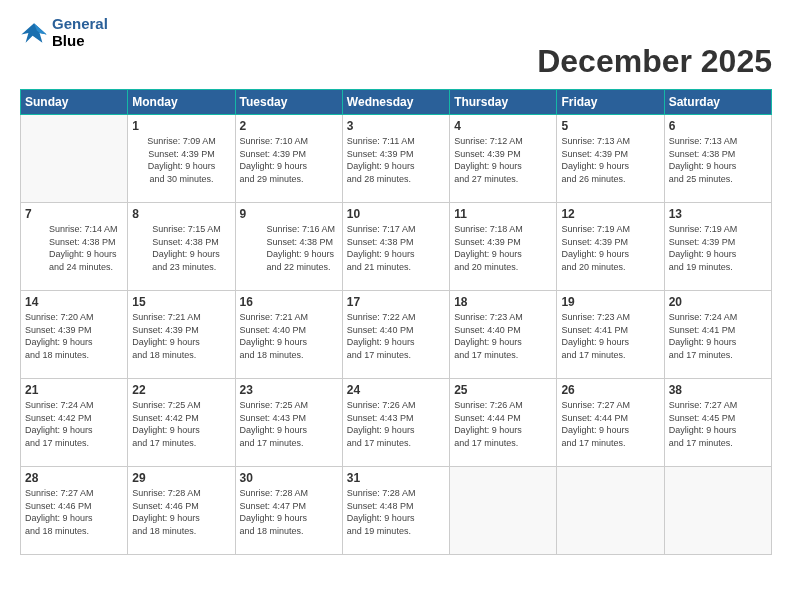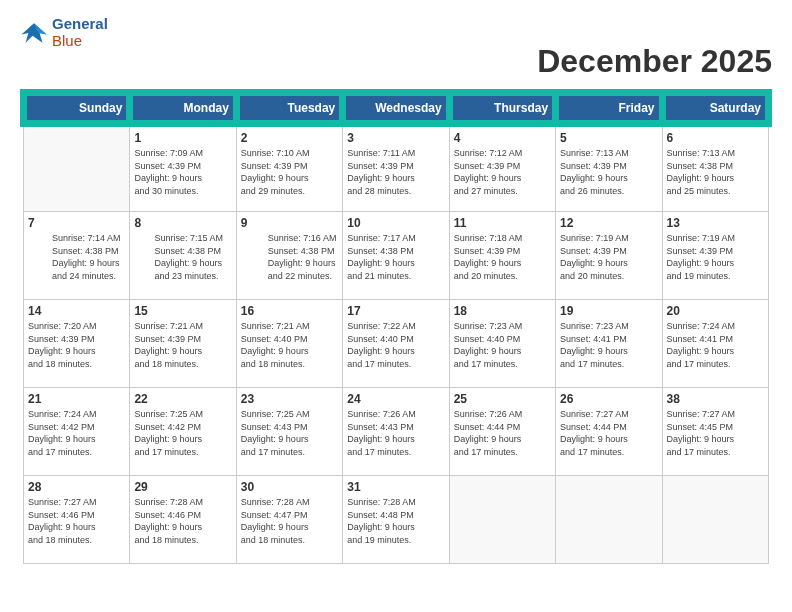--- a/index.html
+++ b/index.html
@@ -51,22 +51,22 @@
       border-collapse: collapse;
       width: 100%;
       table-layout: fixed;
     }
     .calendar thead tr th {
       background-color: #2a6099;
       color: #fff;
       font-size: 12px;
       font-weight: bold;
       padding: 5px 4px;
-      text-align: right;
-      border: 7px solid #14b8a6;
+      text-align: left;
+      border: 1px solid #14b8a6;
     }
     .calendar tbody tr td {
       border: 1px solid #ccc;
       vertical-align: top;
       padding: 4px 4px 4px 4px;
       font-size: 9.5px;
       color: #333;
       background: #fff;
       height: 88px;
     }
@@ -94,21 +94,21 @@
 
 <div class="page">
   <div class="header">
     <div class="logo">
       <svg class="logo-bird" viewBox="0 0 40 40">
         <polygon points="20,6 38,22 28,20 32,34 18,24 8,34 12,20 2,22" fill="#1a6faf"></polygon>
         <polygon points="20,6 38,22 28,20 24,16" fill="#2a8acc"></polygon>
       </svg>
       <div>
         <div style="font-size:15px;font-weight:bold;color:#2a6099;line-height:1.1">General</div>
-        <div style="font-size:15px;font-weight:normal;color:#c2410c;line-height:1.1">Blue</div>
+        <div style="font-size:15px;font-weight:bold;color:#000000;line-height:1.1">Blue</div>
       </div>
     </div>
     <div class="title-block">
       <div class="month-title">December 2025</div>
     </div>
   </div>
 
   <table class="calendar">
     <thead>
       <tr>
@@ -119,21 +119,21 @@
           <th>Thursday</th>
           <th>Friday</th>
           <th>Saturday</th>
         </tr>
     </thead>
     <tbody id="calendar-body">
     <tr>
           <td class="empty"></td>
           <td>
             <span class="day-num">1</span>
-            <div class="day-info" style="white-space: pre-line;">Sunrise: 7:09 AM
+            <div class="day-info" style="white-space: pre-line; text-align: center;">Sunrise: 7:09 AM
 Sunset: 4:39 PM
 Daylight: 9 hours
 and 30 minutes.</div>
           </td>
           <td>
             <span class="day-num">2</span>
             <div class="day-info" style="white-space: pre-line;">Sunrise: 7:10 AM
 Sunset: 4:39 PM
 Daylight: 9 hours
 and 29 minutes.</div>

